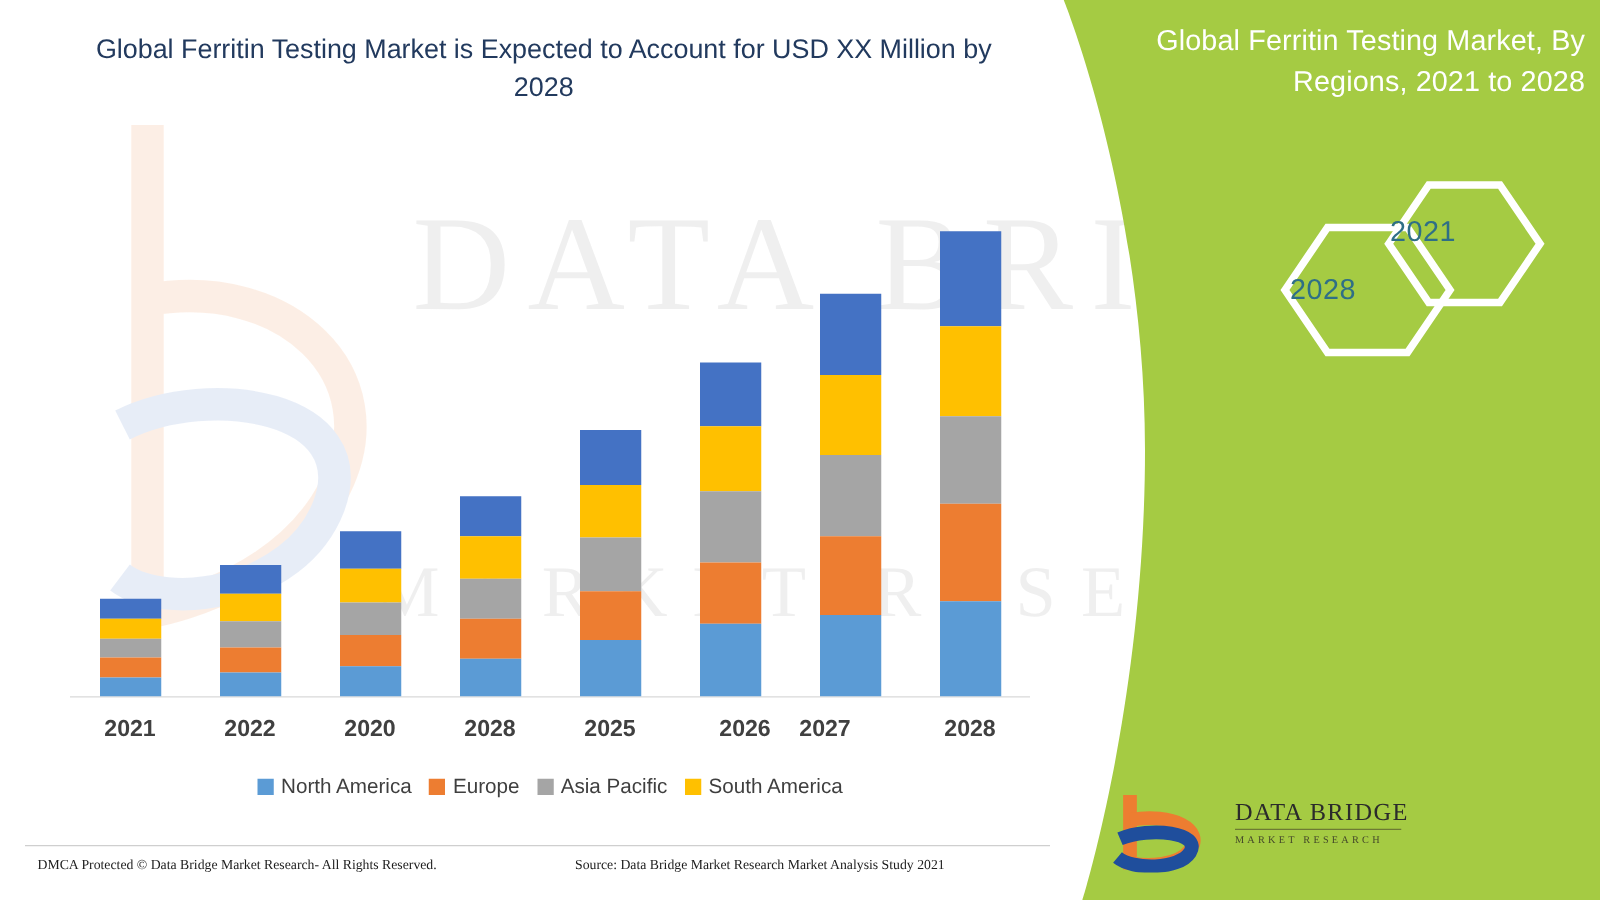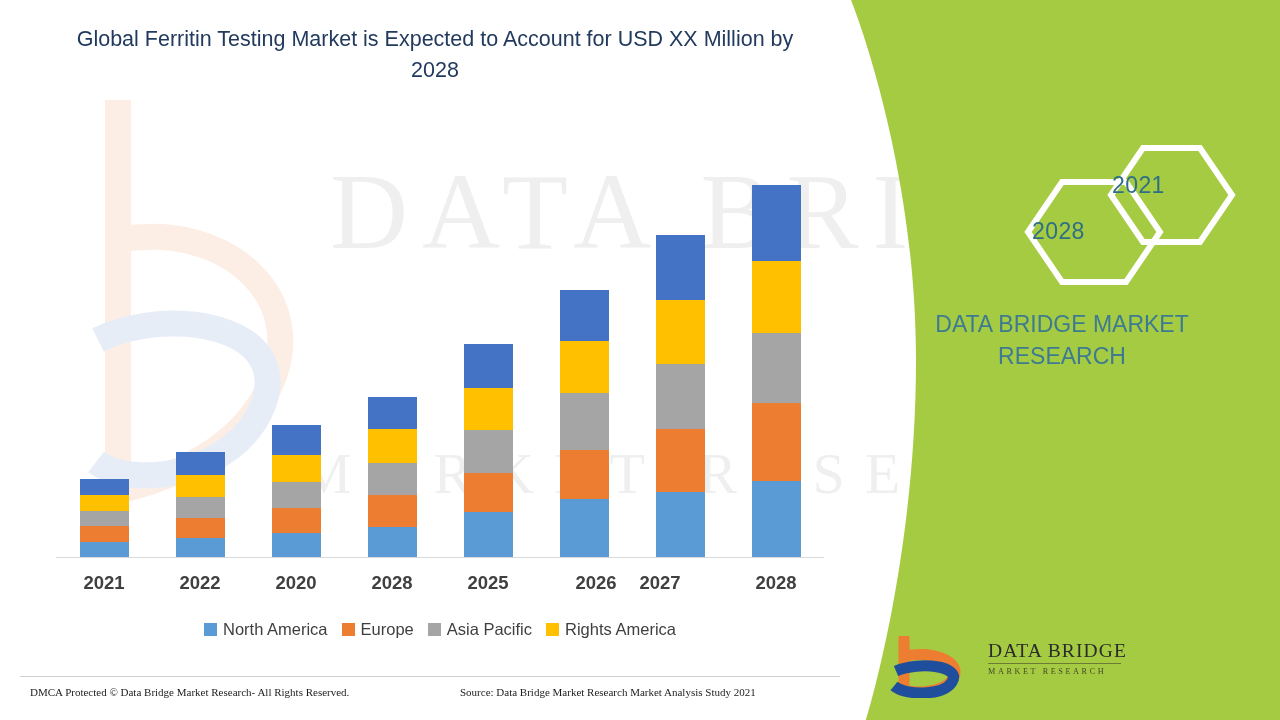--- a/index.html
+++ b/index.html
@@ -302,44 +302,44 @@
       <div class="legend-item">
         <span class="legend-swatch" style="background: rgb(237, 125, 49);"></span>
         <span class="legend-label">Europe</span>
       </div>
       <div class="legend-item">
         <span class="legend-swatch" style="background: rgb(165, 165, 165);"></span>
         <span class="legend-label">Asia Pacific</span>
       </div>
       <div class="legend-item">
         <span class="legend-swatch" style="background: rgb(255, 192, 0);"></span>
-        <span class="legend-label">Rights America</span>
+        <span class="legend-label">South America</span>
       </div>
     </div>
 
   <div id="footer-rule"></div>
   <div class="footer-text" id="footer-left">DMCA Protected © Data Bridge Market Research- All Rights Reserved.</div>
   <div class="footer-text" id="footer-right">Source: Data Bridge Market Research Market Analysis Study 2021</div>
 
   <svg id="green-panel" viewBox="0 0 1280 720">
     <path id="green-shape" d="M851 0 L1280 0 L1280 720 L866 720 C866 720 916 560 916 360 C916 160 851 0 851 0 Z" fill="#A5CB43"></path>
   </svg>
 
   <div id="right-content">
+    <div id="right-title">Global Ferritin Testing Market, By Regions, 2021 to 2028</div>
 
     <div id="hex-wrap">
       <svg width="378" height="150" viewBox="0 0 378 150">
         <polygon points="221,55 253,8 310,8 342,55 310,102 253,102" fill="none" stroke="#FFFFFF" stroke-width="6"></polygon>
         <polygon points="138,92 172,42 236,42 270,92 236,142 172,142" fill="none" stroke="#FFFFFF" stroke-width="6"></polygon>
       </svg>
       <div class="hex-label" id="hex-2021-label">2021</div>
       <div class="hex-label" id="hex-2028-label">2028</div>
     </div>
 
-    <div id="brand-name">DATA BRIDGE MARKET RESEARCH</div>
   </div>
 
   <div id="logo-block">
     <svg width="92" height="62" viewBox="0 0 92 62">
       <path d="M14 4 L14 54" stroke="#ED7D31" stroke-width="11" fill="none" stroke-linecap="square"></path>
       <path d="M14 20 C48 14, 74 28, 62 44 C53 56, 28 58, 14 54" stroke="#ED7D31" stroke-width="11" fill="none"></path>
       <path d="M6 35 C30 25, 72 30, 62 46 C53 60, 16 60, 4 50" stroke="#1F4E9C" stroke-width="11" fill="none"></path>
     </svg>
     <div id="logo-text">
       <div id="logo-title">DATA BRIDGE</div>

